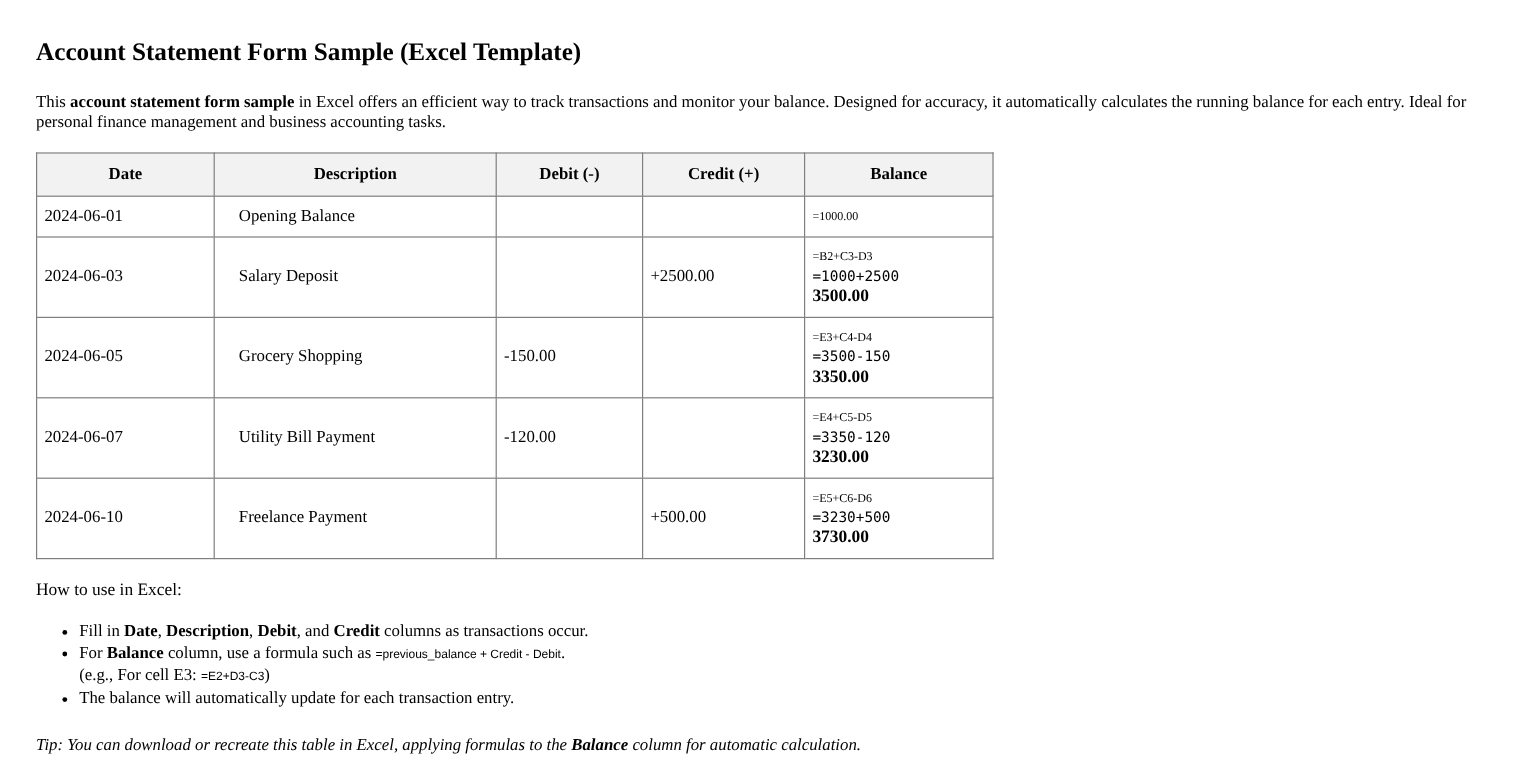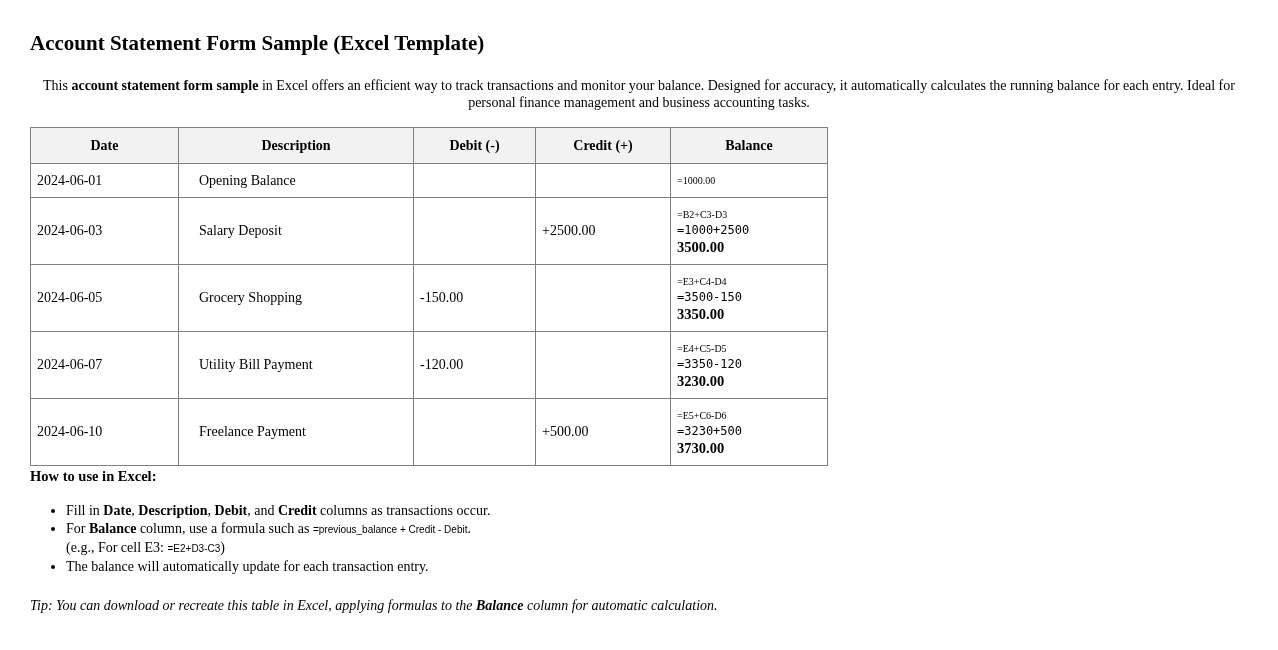--- a/index.html
+++ b/index.html
@@ -17,21 +17,20 @@
     font-size: 21px;
     font-weight: bold;
     line-height: 26px;
     margin-bottom: 21px;
   }
   p.intro {
     font-size: 14px;
     line-height: 17px;
     margin-bottom: 16px;
     max-width: 1218px;
-    text-align: center;
   }
   b { font-weight: bold; }
   code.mono {
     font-family: Liberation Sans, sans-serif;
     font-size: 10px;
   }
   table.stmt {
     border-collapse: collapse;
     table-layout: fixed;
     width: 797px;
@@ -65,22 +64,22 @@
     font-size: 12px;
     line-height: 15px;
   }
   td.balance .calc:empty, td.balance .result:empty { display: none; }
   td.balance .result {
     font-size: 14.5px;
     font-weight: bold;
     line-height: 18px;
   }
   .howto-heading {
-    margin-top: 2px;
-    font-weight: bold;
+    margin-top: 18px;
+    font-weight: normal;
     font-size: 14.5px;
     line-height: 17px;
   }
   ul.howto-list {
     margin-top: 17px;
     padding-left: 36px;
     list-style: disc outside;
   }
   ul.howto-list li {
     font-size: 14px;

